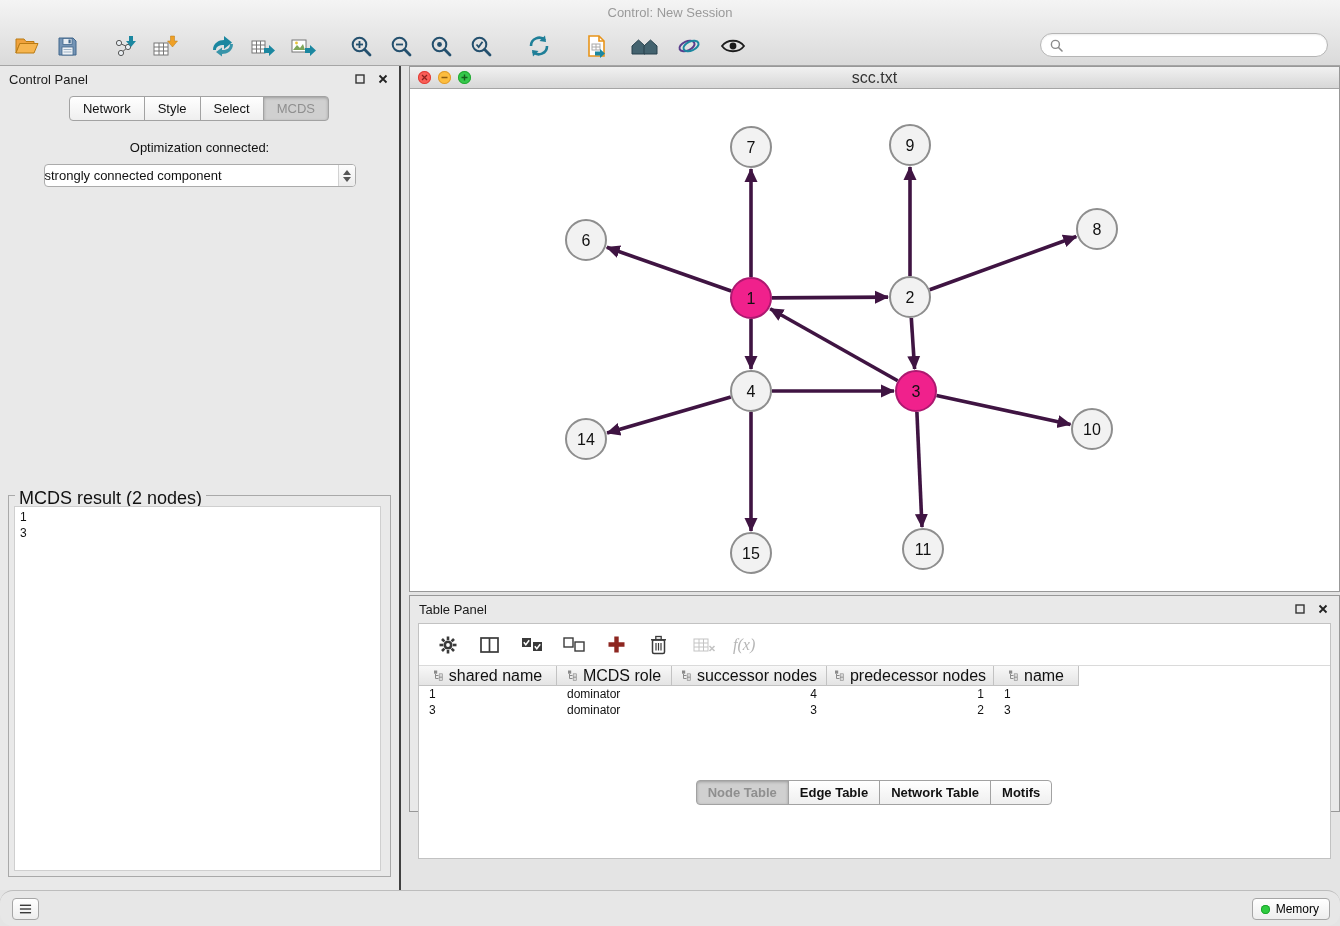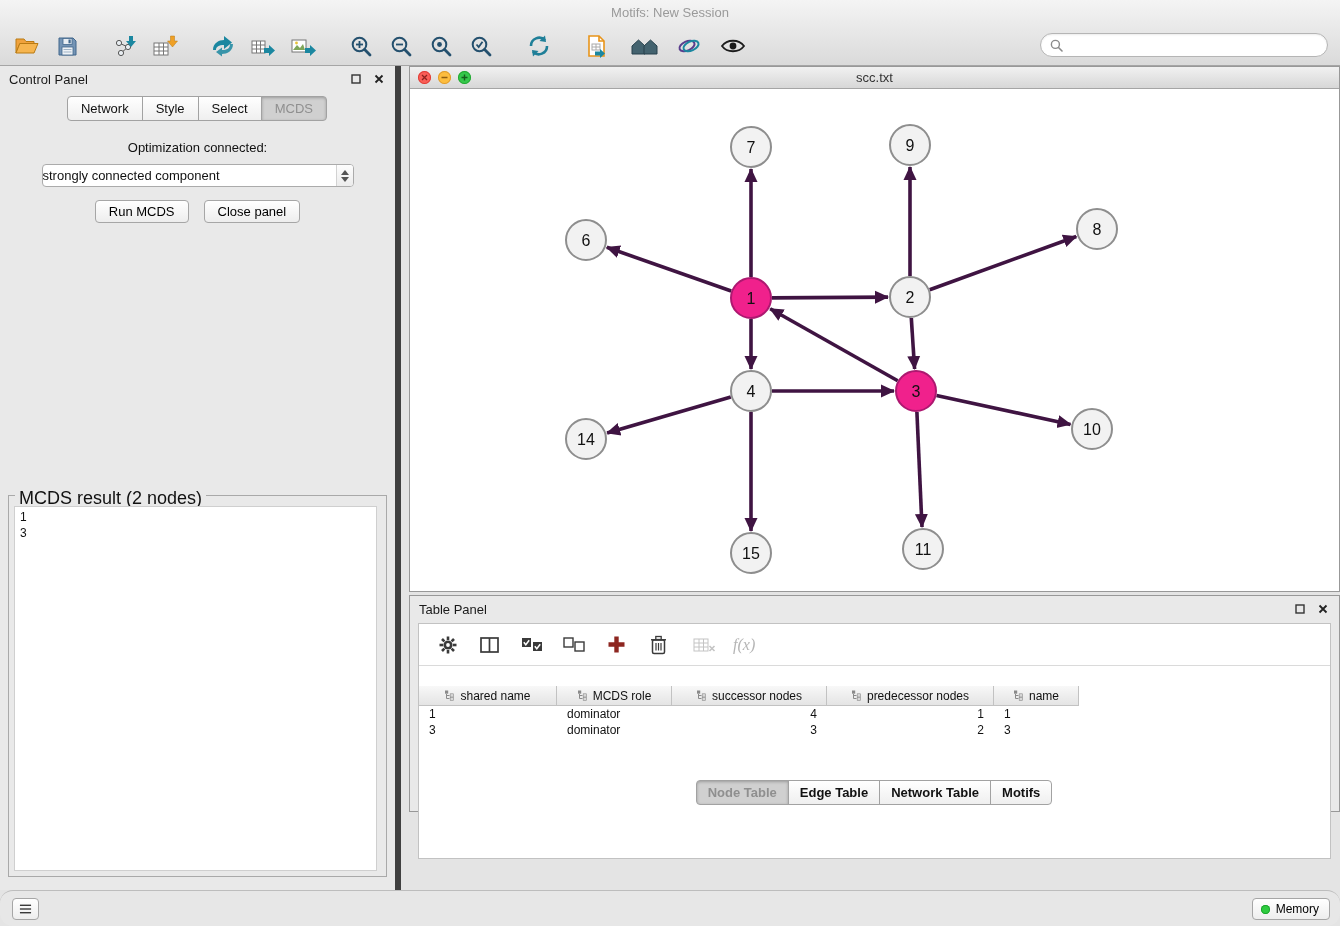--- a/index.html
+++ b/index.html
@@ -21,21 +21,21 @@
   .tb { background:none; border:none; width:34px; height:32px; display:flex;
     align-items:center; justify-content:center; padding:0; }
   #search-wrap { position:absolute; right:12px; top:7px; width:288px; height:24px;
     background:#fff; border:1px solid #b5b5b5; border-radius:12px;
     display:flex; align-items:center; padding:0 9px; gap:5px;
     box-shadow: inset 0 1px 2px rgba(0,0,0,.08); }
   #search-wrap input { border:none; outline:none; flex:1; font-size:12px; background:transparent; }
 
   
   #control-panel { position:absolute; left:0; top:66px; width:401px; height:824px;
-    background:#e9e9e9; border-right:6px solid #404040; }
+    background:#e9e9e9; border-right:2px solid #404040; }
   .panel-title { font-size:13px; color:#1a1a1a; padding:6px 9px 2px; }
   .panel-hdr-btns { position:absolute; top:7px; right:10px; display:flex; gap:11px; }
   .mini-btn { background:none; border:none; padding:0; width:12px; height:12px;
     display:flex; align-items:center; justify-content:center; }
   #cp-tabs { display:flex; justify-content:center; margin-top:7px; }
   .tab { font-size:13px; padding:4px 13px; background:linear-gradient(#ffffff,#efefef);
     border:1px solid #a2a2a2; margin-left:-1px; color:#111; font-weight:normal; }
   #cp-tabs .tab:first-child { border-radius:4px 0 0 4px; }
   #cp-tabs .tab:last-child { border-radius:0 4px 4px 0; }
   .tab.active { background:#d0d0d0; color:#8f8f8f; box-shadow:inset 0 1px 3px rgba(0,0,0,.25); }
@@ -54,40 +54,40 @@
   .result-box { position:absolute; left:8px; right:8px; top:429px; bottom:13px;
     border:1px solid #a9a9a9; }
   .result-legend { position:absolute; top:-8px; left:6px; background:#e9e9e9; padding:0 4px; font-size:18px; }
   .result-list { position:absolute; left:5px; right:9px; top:10px; bottom:5px;
     background:#fff; border:1px solid #cfcfcf; font-size:12px; line-height:16px; padding:2px 5px; overflow:hidden; }
 
   
   #network-window { position:absolute; left:409px; top:66px; width:931px; height:526px;
     background:#fff; border:1px solid #989898; }
   .nw-titlebar { height:22px; background:linear-gradient(#f1f1f1,#d7d7d7); border-bottom:1px solid #a5a5a5;
-    position:relative; text-align:center; font-size:13px; line-height:21px; color:#333; }
+    position:relative; text-align:center; font-size:16px; line-height:21px; color:#333; }
   .traffic { position:absolute; left:8px; top:4px; display:flex; gap:7px; }
   .light { width:13px; height:13px; border-radius:50%; display:flex; align-items:center; justify-content:center; padding:0; border:none; }
   .light.red { background:#fa5e57; box-shadow:inset 0 0 0 1px #dd3c35; }
   .light.yellow { background:#fdbd3e; box-shadow:inset 0 0 0 1px #de9b2d; }
   .light.green { background:#35c84b; box-shadow:inset 0 0 0 1px #24a532; }
   #graph { position:absolute; left:0; right:0; top:22px; bottom:0; }
   #graph svg text { font-family:"Liberation Sans", sans-serif; }
 
   
   #table-panel { position:absolute; left:409px; top:595px; width:931px; height:217px;
     background:#e9e9e9; border:1px solid #989898; }
   .tp-content { position:absolute; left:8px; right:8px; top:27px; height:236px;
     background:#fff; border:1px solid #c2c2c2; overflow:hidden; }
   .tp-toolbar { height:42px; border-bottom:1px solid #dadada; display:flex; align-items:center;
     gap:16px; padding:0 16px; }
   .ticon { background:none; border:none; padding:0; width:26px; height:26px;
     display:flex; align-items:center; justify-content:center; }
   .fx-label { font-family:"Liberation Serif", serif; font-style:italic; font-size:16px; color:#b5b5b5; }
-  #table-header { display:flex; height:20px; font-size:12px;margin-top:20px; }
+  #table-header { display:flex; height:20px; font-size:16px; }
   .th { display:flex; align-items:center; justify-content:center; gap:5px; height:100%;
     background:linear-gradient(#f8f8f8,#e4e4e4); border-right:1px solid #c2c2c2;
     border-bottom:1px solid #c2c2c2; }
   .th span { white-space:nowrap; }
   .tp-row { display:flex; font-size:12px; height:16px; align-items:center; }
   .td { padding:0 10px; white-space:nowrap; overflow:hidden; }
   #tp-tabs { position:absolute; bottom:6px; left:0; right:0; display:flex; justify-content:center; }
   #tp-tabs .tab { font-weight:bold; padding:4px 11px; }
   #tp-tabs .tab:first-child { border-radius:4px 0 0 4px; }
   #tp-tabs .tab:last-child { border-radius:0 4px 4px 0; }
@@ -101,21 +101,21 @@
   .memory-btn { position:absolute; right:10px; top:7px; height:22px; padding:0 10px 0 8px;
     background:linear-gradient(#ffffff,#eeeeee); border:1px solid #a6a6a6; border-radius:4px;
     display:flex; align-items:center; gap:6px; font-size:12px; }
   .memory-dot { width:9px; height:9px; border-radius:50%; background:#2fcc40; box-shadow:inset 0 0 0 1px #1da52e; }
 </style>
 </head>
 <body>
 
 <div id="header">
   <div id="titlebar">
-    <span>Motifs: New Session</span>
+    <span>Control: New Session</span>
   </div>
   <div id="toolbar">
     <div class="tgroup">
       <button class="tb">
         <svg width="26" height="22" viewBox="0 0 26 22">
             <path d="M2 4h8l2 2.5h8v2H5.8L2 18z" fill="#f0a23c" stroke="#b97b14"></path>
             <path d="M5.8 8.5H24L20 18H2z" fill="#f6b54f" stroke="#b97b14"></path>
           </svg>
       </button>
       <button class="tb">
@@ -286,24 +286,20 @@
       <button class="tab">Select</button>
       <button class="tab active">MCDS</button>
     </div>
   <div class="opt-label">Optimization connected:</div>
   <div class="select-box">
     <span>strongly connected component</span>
     <span class="stepper">
         <span class="caret-up"></span>
         <span class="caret-down"></span>
       </span>
-  </div>
-  <div class="cp-buttons">
-    <button class="push-btn">Run MCDS</button>
-    <button class="push-btn">Close panel</button>
   </div>
   <div class="result-box">
     <div class="result-legend">MCDS result (2 nodes)</div>
     <div class="result-list" id="result-list">
         <div>1</div>
         <div>3</div>
       </div>
   </div>
 </div>
 

